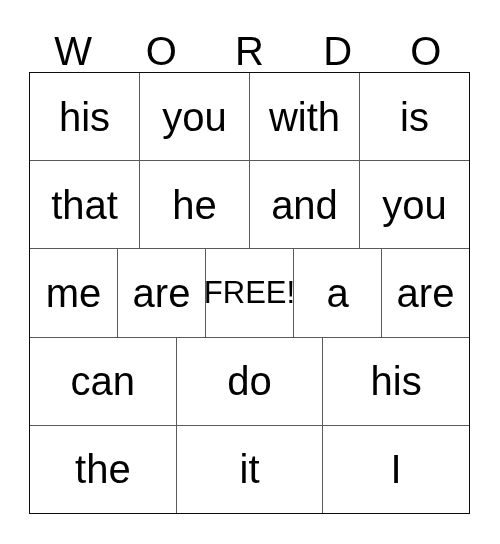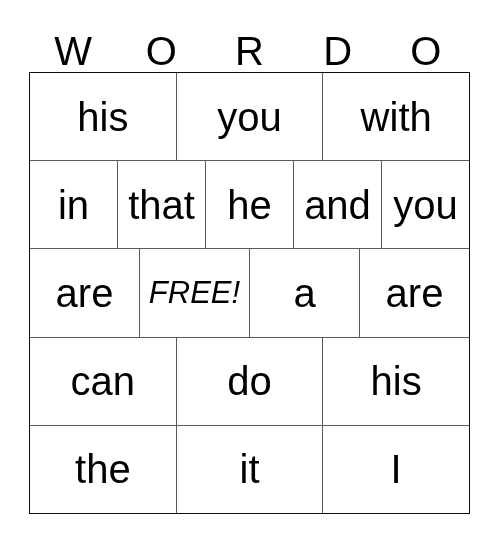--- a/index.html
+++ b/index.html
@@ -78,21 +78,20 @@
     overflow: hidden;
     white-space: nowrap;
   }
   .grid-cell:last-child {
     border-right: none;
   }
   
   .grid-cell.free-cell {
     font-size: 31px;
     line-height: 34px;
-    font-style: italic;
   }
 </style>
 </head>
 <body>
 
 <div id="bingo-card">
 
   <div id="header-row">
     <div class="header-letter">W</div>
     <div class="header-letter">O</div>
@@ -100,31 +99,32 @@
     <div class="header-letter">D</div>
     <div class="header-letter">O</div>
   </div>
 
   <div id="grid">
 
     <div class="grid-row">
       <div class="grid-cell">his</div>
       <div class="grid-cell">you</div>
       <div class="grid-cell">with</div>
+      <div class="grid-cell">is</div>
     </div>
 
     <div class="grid-row">
-      <div class="grid-cell">in</div>
       <div class="grid-cell">that</div>
       <div class="grid-cell">he</div>
       <div class="grid-cell">and</div>
       <div class="grid-cell">you</div>
     </div>
 
     <div class="grid-row">
+      <div class="grid-cell">me</div>
       <div class="grid-cell">are</div>
       <div class="grid-cell free-cell">FREE!</div>
       <div class="grid-cell">a</div>
       <div class="grid-cell">are</div>
     </div>
 
     <div class="grid-row">
       <div class="grid-cell">can</div>
       <div class="grid-cell">do</div>
       <div class="grid-cell">his</div>

